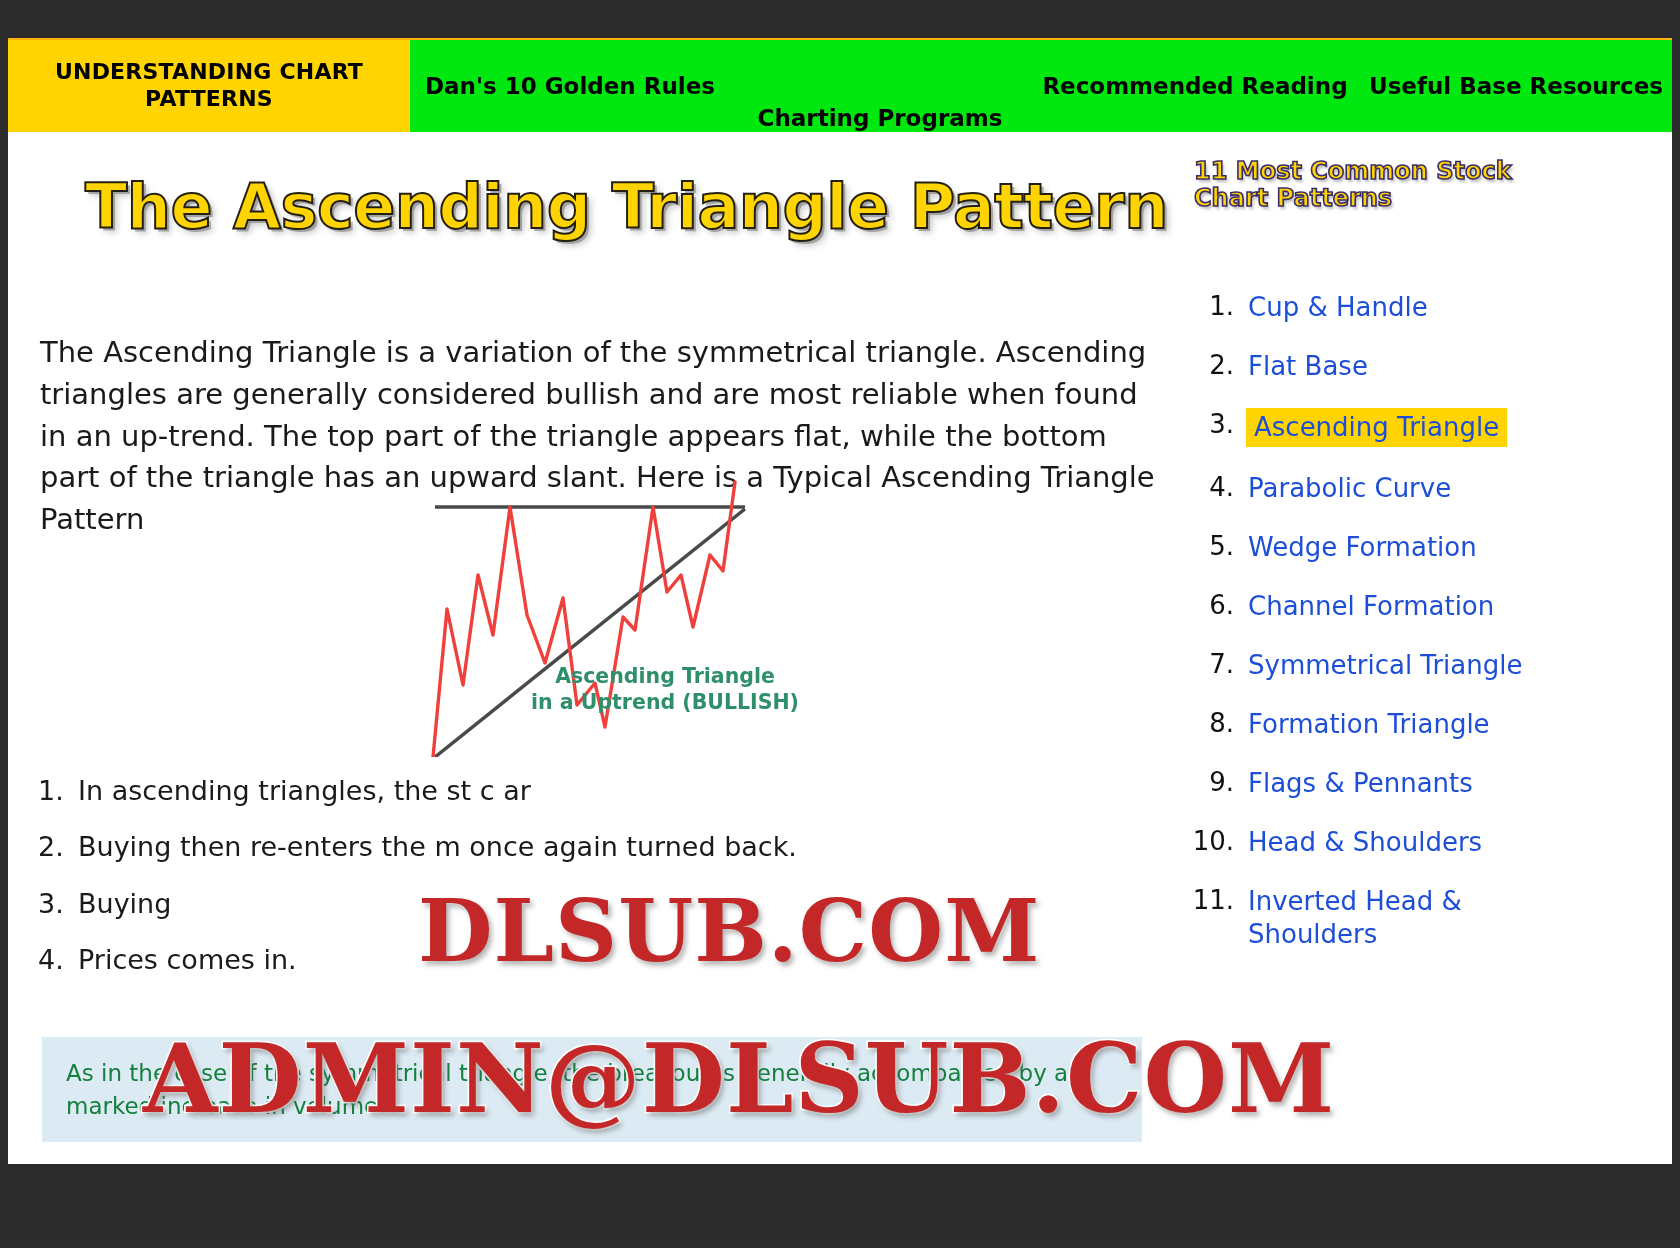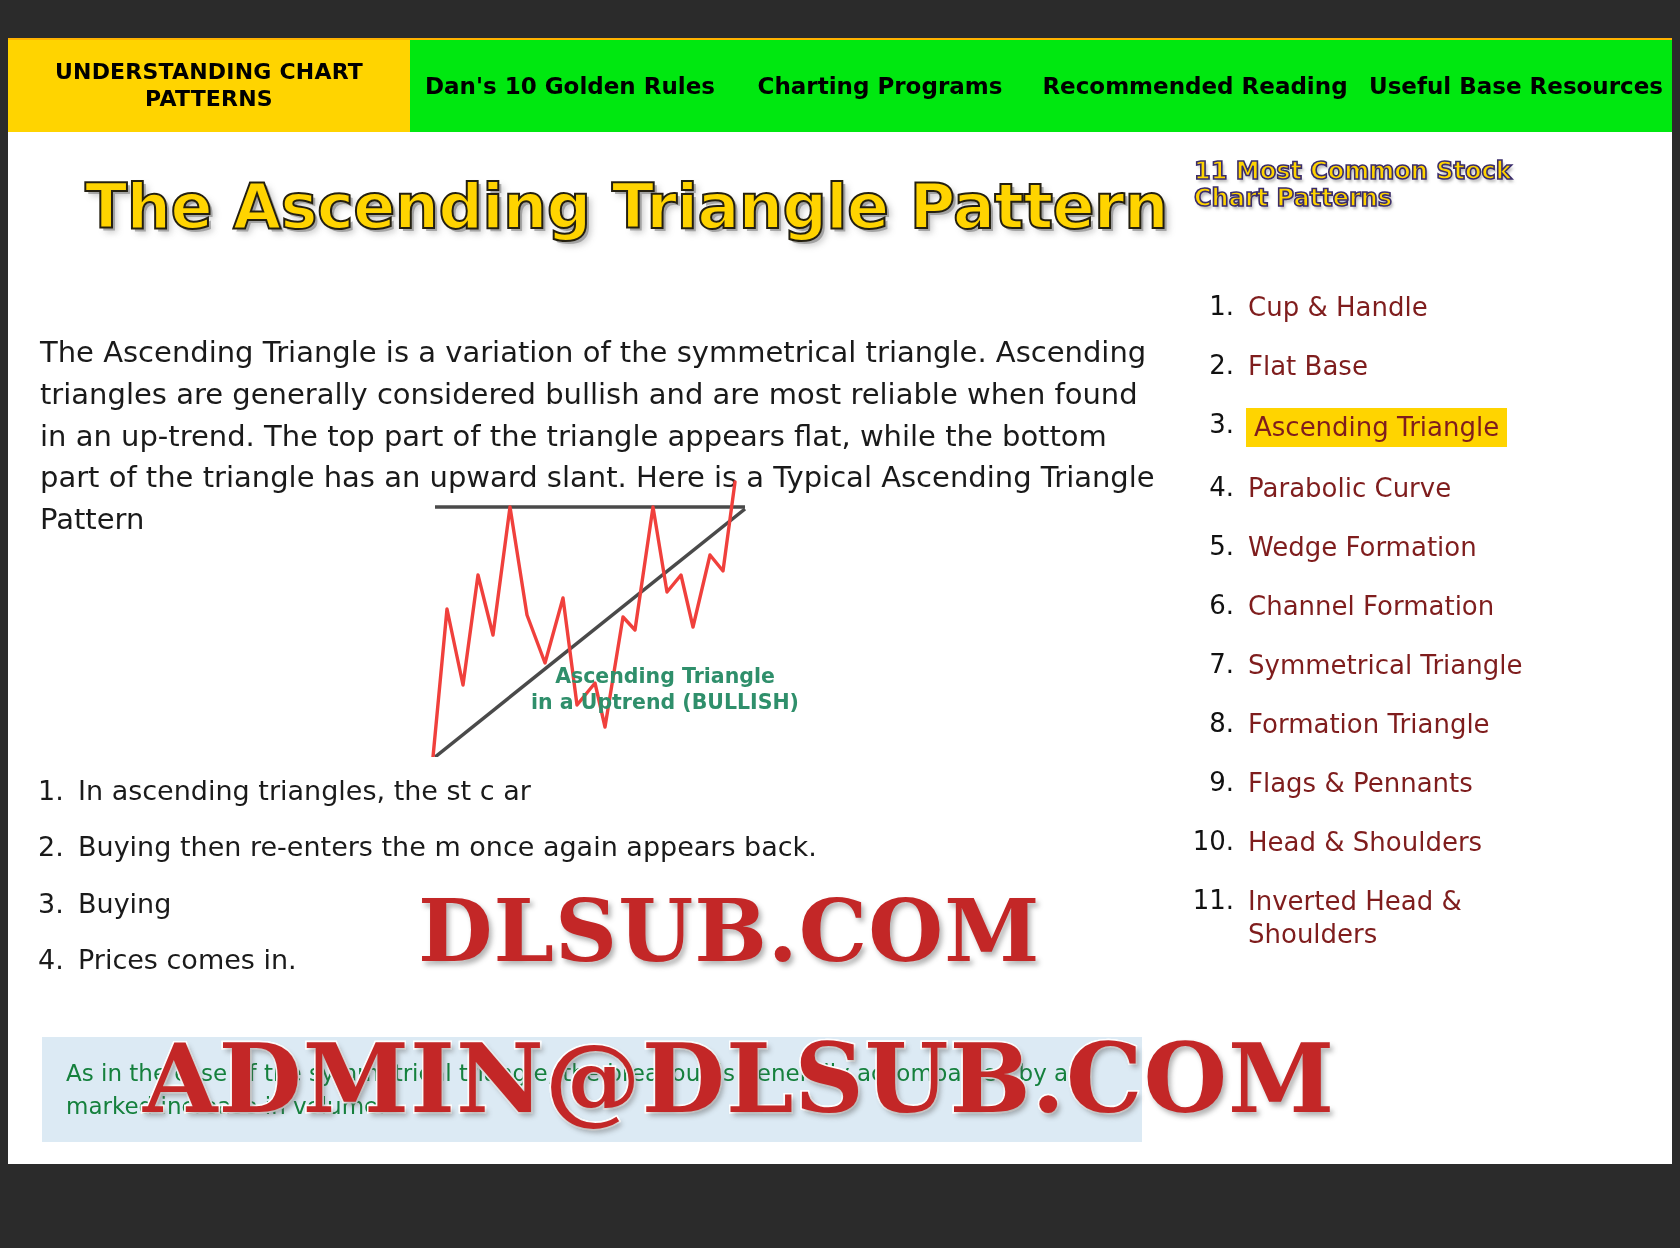--- a/index.html
+++ b/index.html
@@ -44,21 +44,21 @@
   .nav-item.active {
     background: #ffd400;
     width: 402px;
     font-size: 22px;
     letter-spacing: .2px;
   }
   .nav-item.plain {
     font-size: 23px;
   }
   .nav-w1 { width: 320px; }
-  .nav-w2 { width: 300px; }
+  .nav-w2 { width: 300px; align-items: flex-end; }
   .nav-w3 { width: 330px; }
   .nav-w4 { width: 312px; }
 
   
   .canvas {
     position: absolute;
     left: 8px;
     top: 108px;
     width: 1664px;
     height: 1032px;
@@ -196,21 +196,21 @@
     flex: 0 0 56px;
     text-align: right;
     padding-right: 12px;
     font-size: 26px;
     color: #111111;
     box-sizing: border-box;
     line-height: 1.25;
   }
   .sb-link {
     font-size: 26px;
-    color: #7f1d1d;
+    color: #1d4ed8;
     line-height: 1.25;
     padding: 1px 2px;
   }
   .sb-link.hl {
     background: #FFD400;
     padding: 3px 8px;
   }
   .sb-row.wrap .sb-link { max-width: 230px; }
 
   
@@ -286,21 +286,21 @@
         </div>
       </div>
 
       <div class="points">
         <div class="point">
           <span class="num">1.</span>
           <span class="txt">In ascending triangles, the st                          c                    ar</span>
         </div>
         <div class="point">
           <span class="num">2.</span>
-          <span class="txt">Buying then re-enters the m                                        once again appears back.</span>
+          <span class="txt">Buying then re-enters the m                                        once again turned back.</span>
         </div>
         <div class="point">
           <span class="num">3.</span>
           <span class="txt">Buying</span>
         </div>
         <div class="point">
           <span class="num">4.</span>
           <span class="txt">Prices                                  comes in.</span>
         </div>
       </div>

